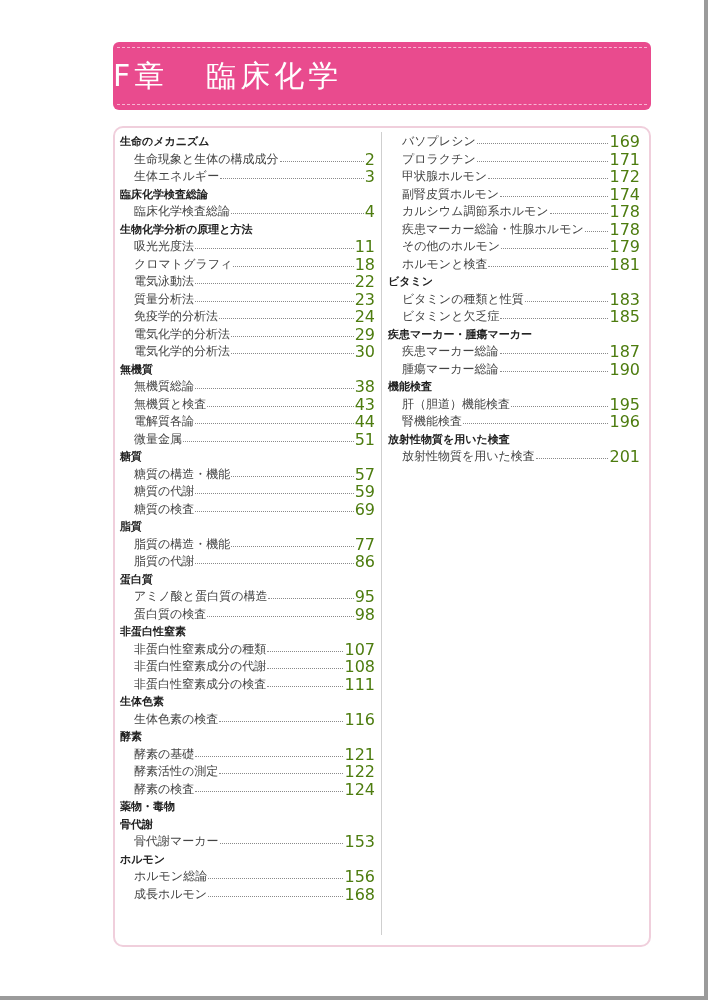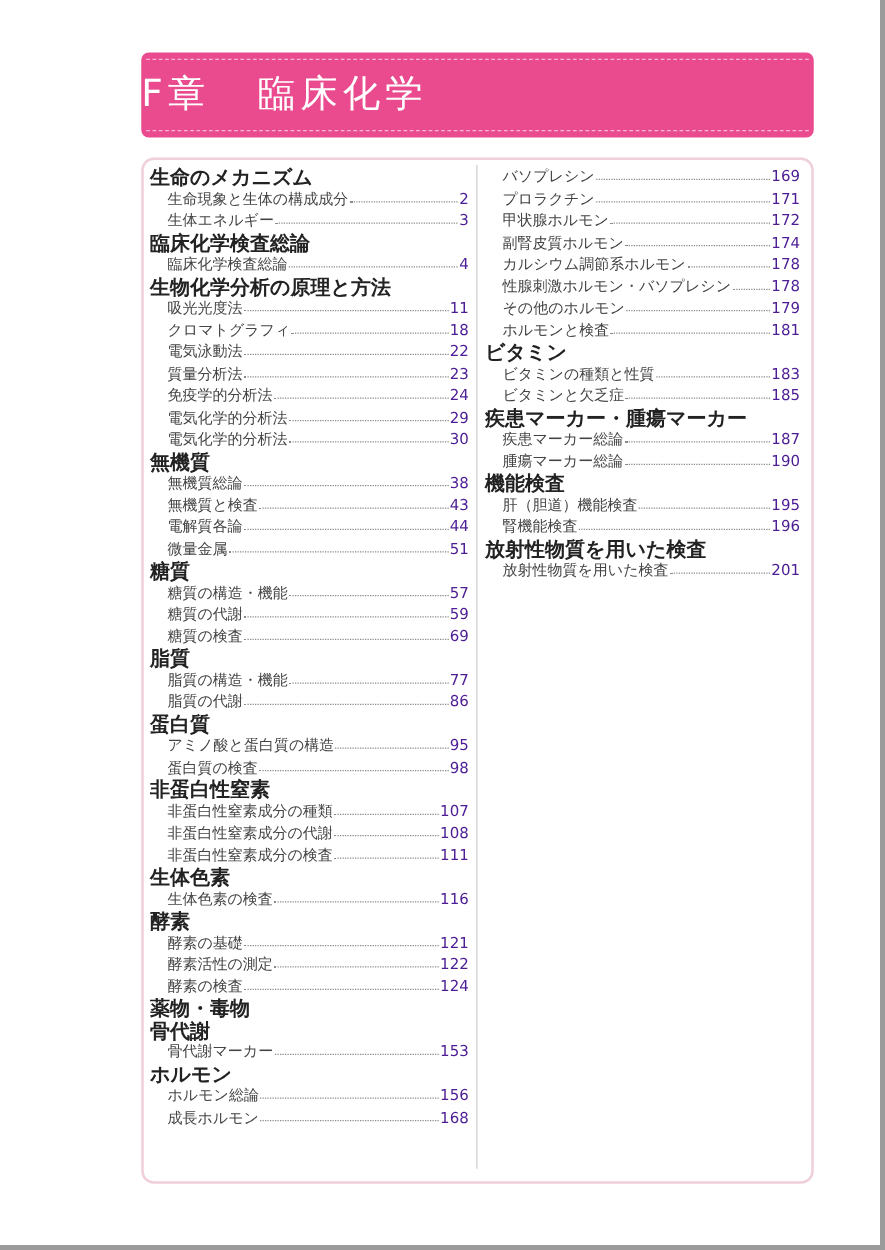--- a/index.html
+++ b/index.html
@@ -15,25 +15,25 @@
   .banner .title{position:absolute;left:0;right:0;top:0;height:68px;line-height:68px;
           color:#fff;font-size:30px;letter-spacing:4px;font-weight:normal;}
   .banner .title .sep{display:inline-block;width:38px;}
   .box{position:absolute;left:113px;top:126px;width:538px;height:821px;box-sizing:border-box;
        border:2px solid #f0cfdc;border-radius:10px;background:#fff;}
   .divider{position:absolute;left:381px;top:132px;width:1px;height:803px;background:#cfcfcf;}
   .col{position:absolute;top:133px;}
   .col.left{left:120px;width:255px;}
   .col.right{left:388px;width:252px;}
   .row{height:17.5px;line-height:17.5px;font-size:12px;white-space:nowrap;display:flex;align-items:center;}
-  .row.section{font-weight:bold;color:#222;font-size:16px;}
+  .row.section{font-weight:bold;color:#222;font-size:11px;}
   .row.item{padding-left:14px;color:#444;}
   .row.item .label{flex:0 0 auto;}
   .row.item .leader{flex:1 1 auto;border-bottom:1px dotted #8a8a8a;margin:0 1px;height:0;position:relative;top:2px;}
-  .row.item .page{flex:0 0 auto;font-size:12px;color:#4c1d95;}
+  .row.item .page{flex:0 0 auto;font-size:16px;color:#4d7c0f;}
 </style>
 </head>
 <body>
 
 <div class="edge-right"></div>
 <div class="edge-bottom"></div>
 
 <div class="banner">
   <div class="stitch top"></div>
   <div class="stitch bot"></div>
@@ -235,21 +235,21 @@
       <span class="label">副腎皮質ホルモン</span>
       <span class="leader"></span>
       <span class="page">174</span>
     </div>
     <div class="row item">
       <span class="label">カルシウム調節系ホルモン</span>
       <span class="leader"></span>
       <span class="page">178</span>
     </div>
     <div class="row item">
-      <span class="label">性腺刺激ホルモン・バソプレシン</span>
+      <span class="label">疾患マーカー総論・性腺ホルモン</span>
       <span class="leader"></span>
       <span class="page">178</span>
     </div>
     <div class="row item">
       <span class="label">その他のホルモン</span>
       <span class="leader"></span>
       <span class="page">179</span>
     </div>
     <div class="row item">
       <span class="label">ホルモンと検査</span>

